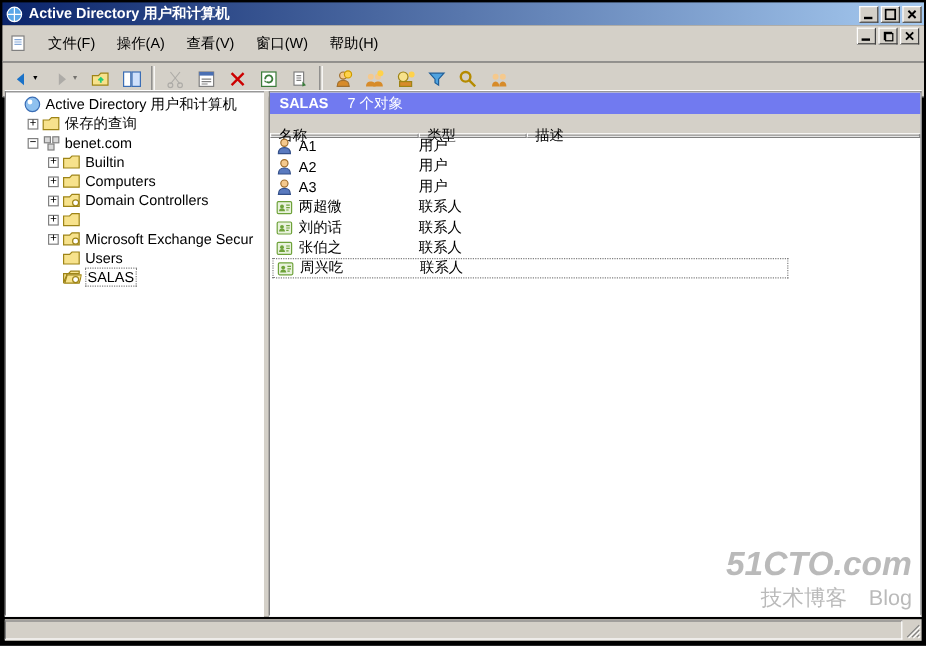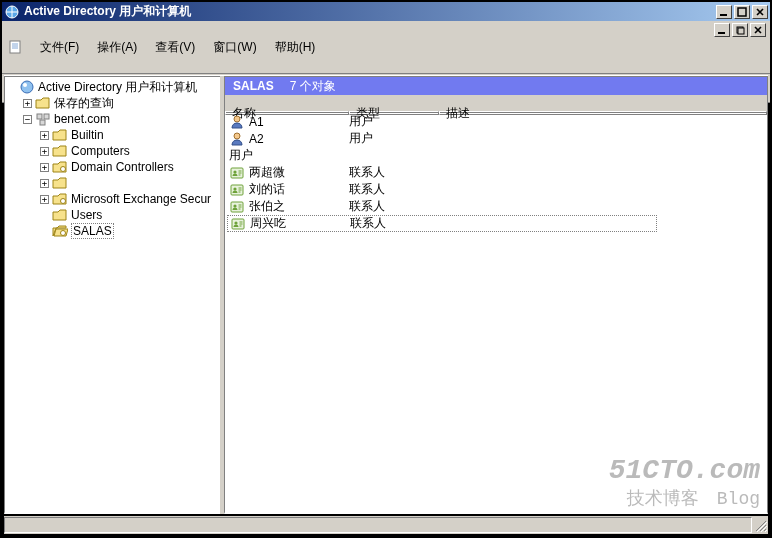--- a/index.html
+++ b/index.html
@@ -27,21 +27,21 @@
   .tb-btns { display:flex; gap:2px; }
   .tb-btn {
     width:16px; height:14px; background:#d4d0c8;
     border:1px solid #fff; border-right-color:#404040; border-bottom-color:#404040;
     display:flex; align-items:center; justify-content:center;
     font-family: "Marlett", sans-serif; font-size:10px; color:#000;
     box-sizing:border-box; cursor:pointer;
   }
   .menubar {
     height: 22px; background:#d4d0c8; display:flex; align-items:center;
-    padding: 15px 6px; gap: 2px;
+    padding: 4px 6px; gap: 2px;
     border-bottom: 1px solid #808080;
     position: relative;
   }
   .menubar .doc-icon { width:16px; height:16px; margin-right:6px; display:flex; align-items:center; justify-content:center; }
   .menu-item { padding: 2px 8px; cursor:pointer; }
   .menubar .right-btns { position:absolute; right:4px; top:2px; display:flex; gap:2px; }
 
   .toolbar {
     height: 28px; background:#d4d0c8; display:flex; align-items:center;
     padding: 0 4px; gap: 3px;
@@ -143,21 +143,21 @@
     padding:1px; box-sizing:border-box;
   }
 
   
   .svg-folder { fill:#f7e28c; stroke:#9e8416; stroke-width:1; }
   .svg-folder-open { fill:#f7e28c; stroke:#9e8416; stroke-width:1; }
 
   
   .watermark {
     position:absolute; right:10px; bottom:26px;
-    color:rgba(130,130,130,0.55); font-family:Liberation Mono, monospace;
+    color:rgba(130,130,130,0.55); font-family:Liberation Sans, sans-serif;
     text-align:right; pointer-events:none;
   }
   .watermark .l1 { font-size:28px; font-weight:bold; font-style:italic; letter-spacing:0px;}
   .watermark .l2 { font-size:18px; }
 </style>
 </head>
 <body>
 
 <div class="outer-border">
 
@@ -458,20 +458,29 @@
                 <svg viewBox="0 0 16 16">
                   <circle cx="8" cy="5" r="3" fill="#f5c98d" stroke="#a07030"></circle>
                   <path d="M3 14c0-3 2-5 5-5s5 2 5 5z" fill="#5a7abf" stroke="#34508a"></path>
                 </svg>
               </span>
               <span>A2</span>
             </span>
             <span class="cell-type">用户</span>
           </div>
           <div class="row">
+            <span class="cell-name">
+              <span class="row-icon">
+                <svg viewBox="0 0 16 16">
+                  <circle cx="8" cy="5" r="3" fill="#f5c98d" stroke="#a07030"></circle>
+                  <path d="M3 14c0-3 2-5 5-5s5 2 5 5z" fill="#5a7abf" stroke="#34508a"></path>
+                </svg>
+              </span>
+              <span>A3</span>
+            </span>
             <span class="cell-type">用户</span>
           </div>
           <div class="row">
             <span class="cell-name">
               <span class="row-icon">
                 <svg viewBox="0 0 16 16">
                   <rect x="2" y="3" width="12" height="10" rx="1" fill="#e8f2dc" stroke="#6ea23a"></rect>
                   <circle cx="6" cy="7" r="1.6" fill="#6ea23a"></circle>
                   <path d="M3.5 11c0-1.5 1-2.5 2.5-2.5S8.5 9.5 8.5 11z" fill="#6ea23a"></path>
                   <path d="M9.5 6h3M9.5 8h3M9.5 10h2" stroke="#6ea23a"></path>

